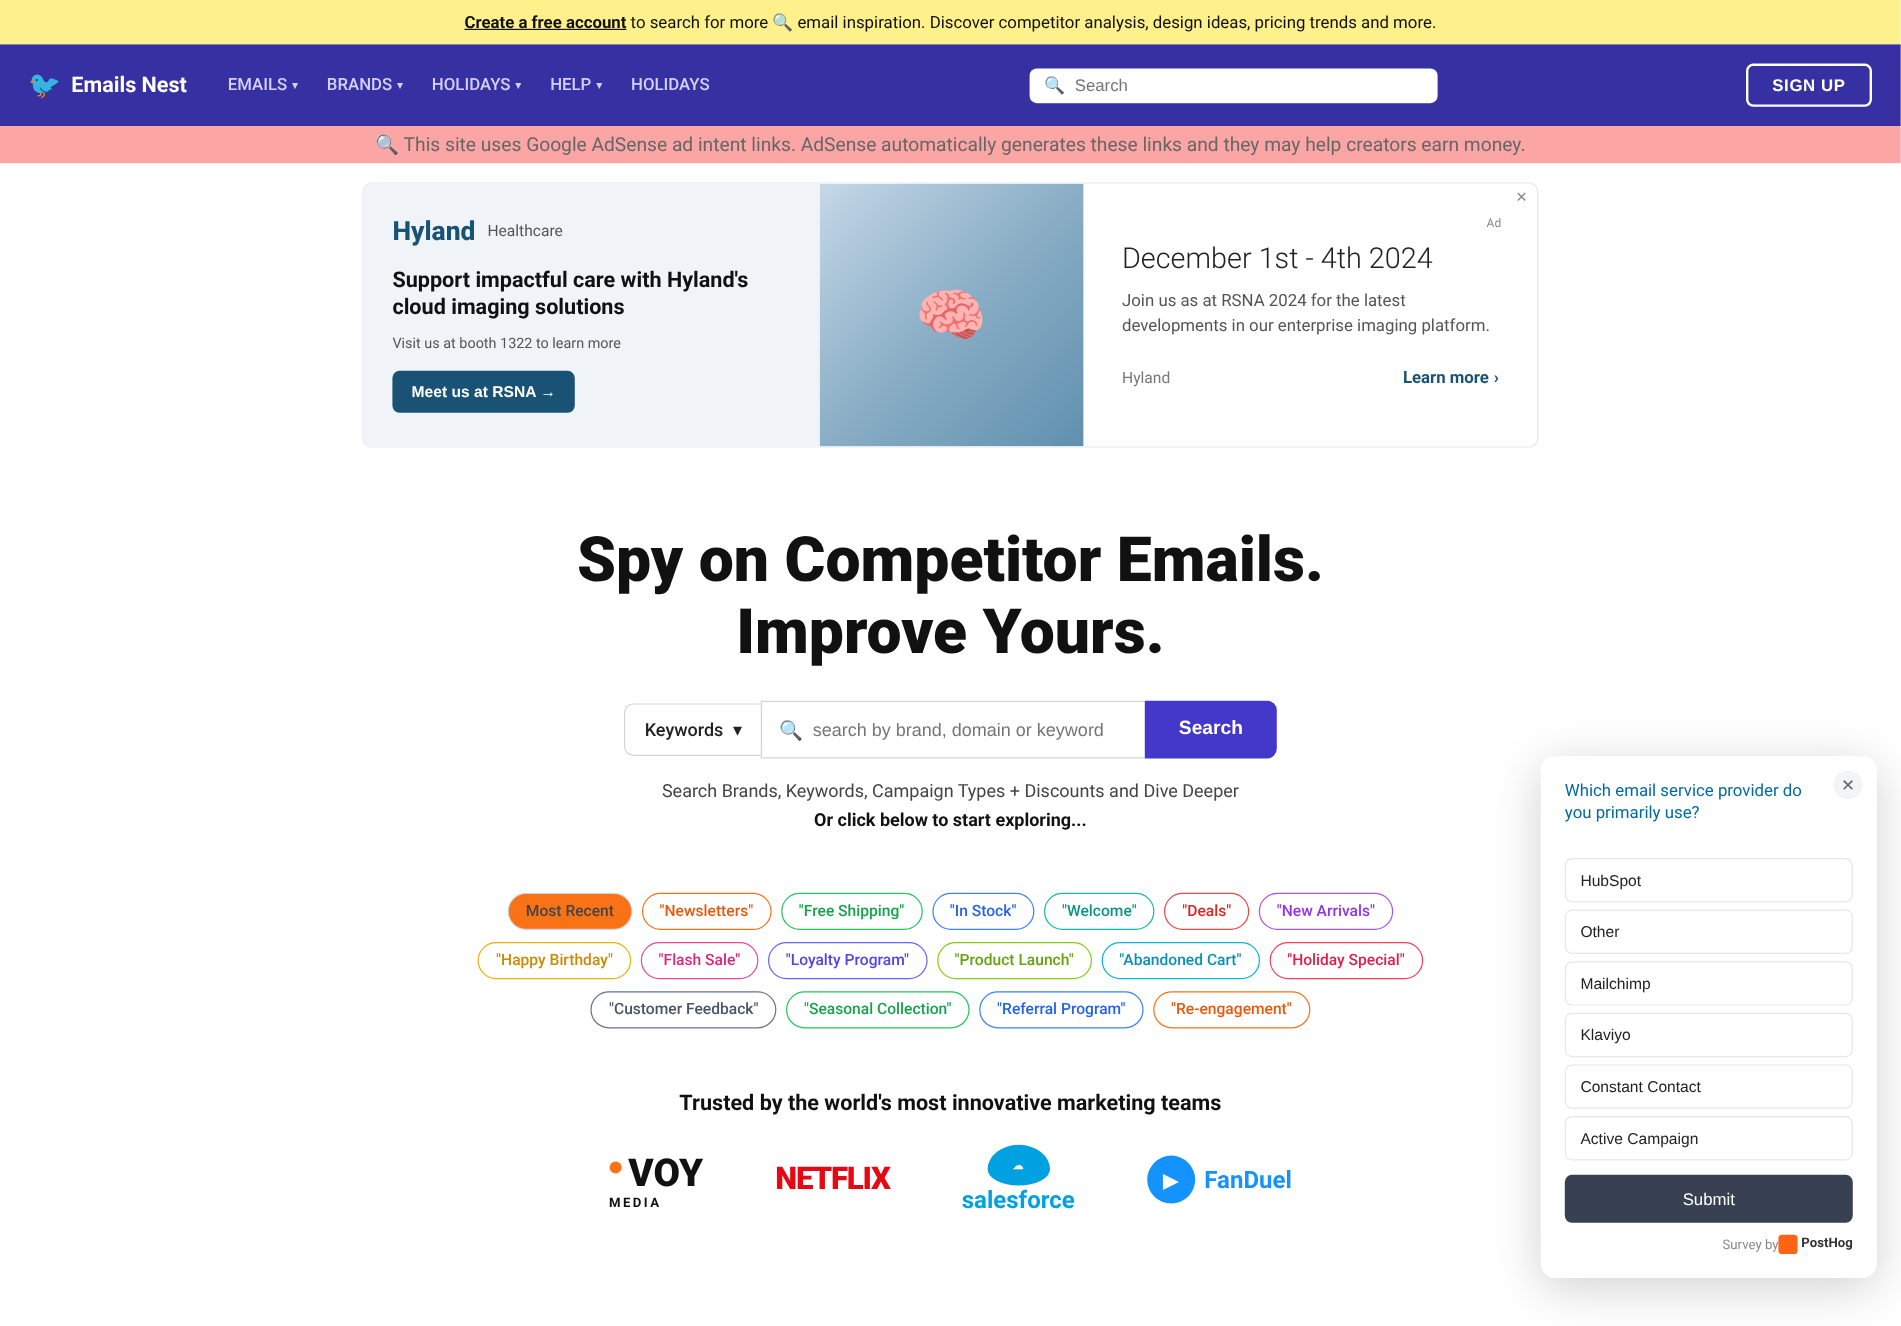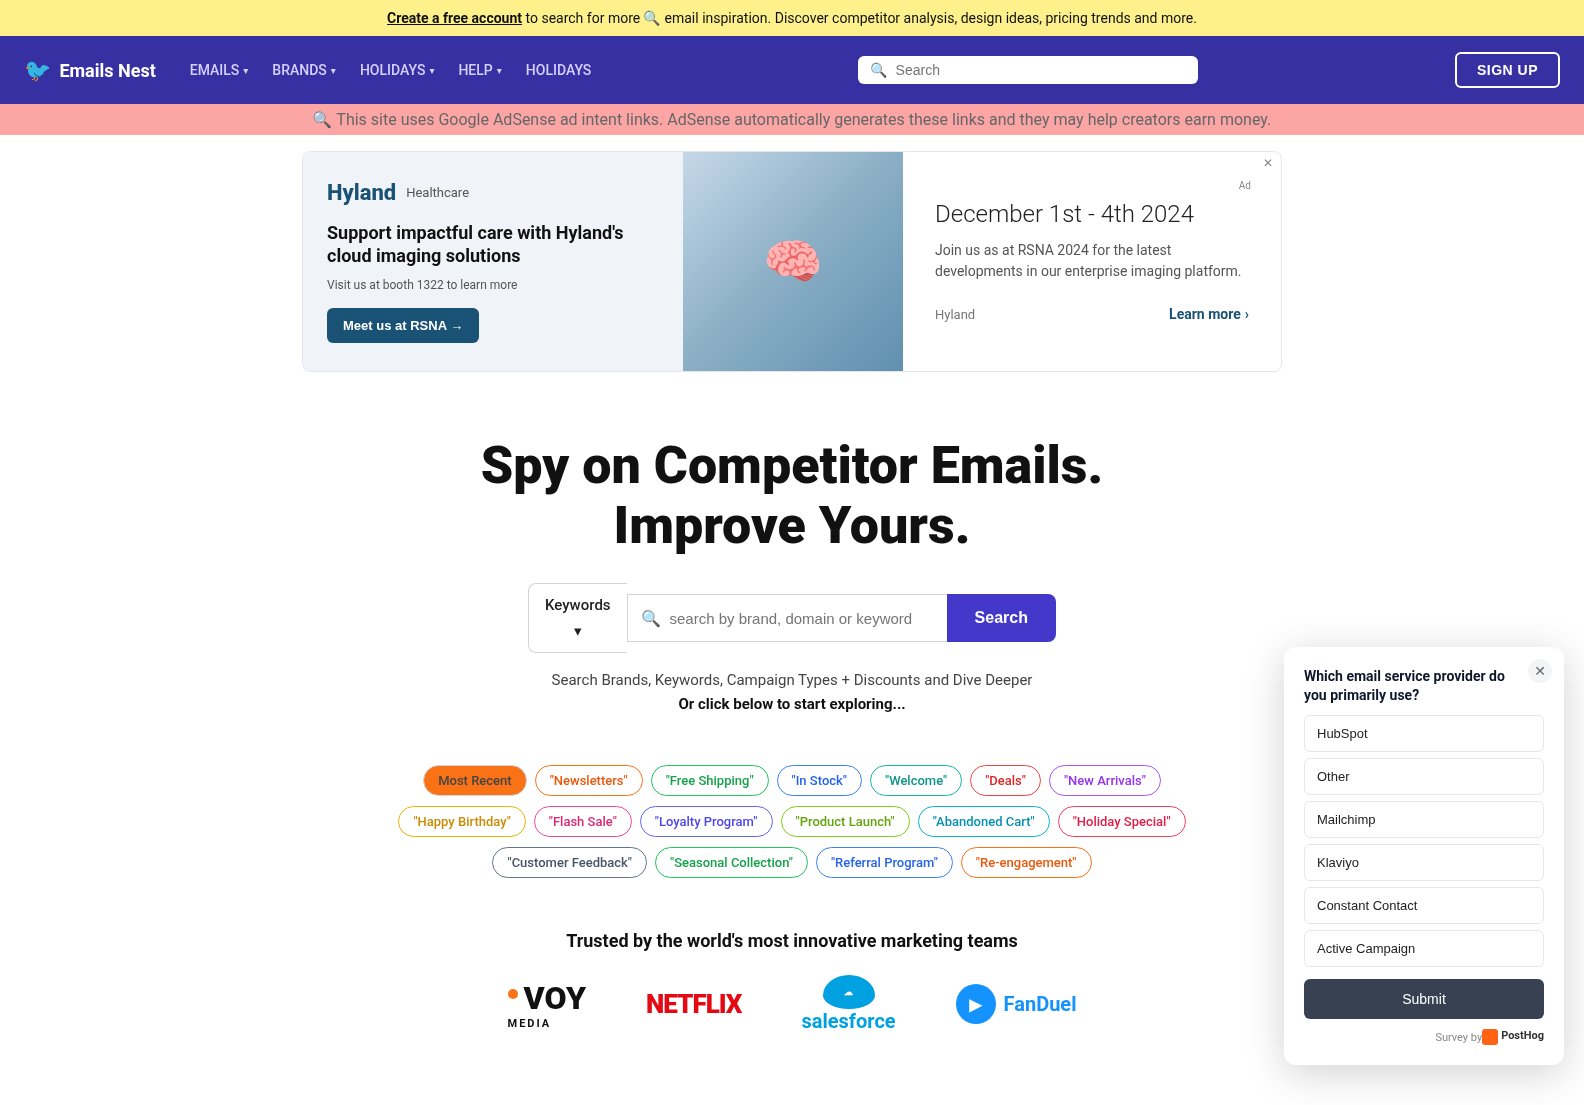--- a/index.html
+++ b/index.html
@@ -225,21 +225,20 @@
       gap: 8px;
       border: 1.5px solid #d1d5db;
       border-right: none;
       border-radius: 8px 0 0 8px;
       padding: 12px 16px;
       font-size: 15px;
       background: #fff;
       cursor: pointer;
       color: #222;
       font-weight: 500;
-      flex-direction: column;
     }
     .hero-search-input-wrap {
       display: flex;
       align-items: center;
       border: 1.5px solid #d1d5db;
       border-right: none;
       padding: 0 14px;
       height: 48px;
       background: #fff;
       gap: 8px;
@@ -368,23 +367,23 @@
       border-radius: 50%;
       cursor: pointer;
       display: flex;
       align-items: center;
       justify-content: center;
       font-size: 14px;
       color: #666;
     }
     .survey-question {
       font-size: 14px;
-      font-weight: 700;
-      color: #0f172a;
-      margin-bottom: 9px;
+      font-weight: 400;
+      color: #0369a1;
+      margin-bottom: 26px;
       padding-right: 24px;
       line-height: 1.4;
     }
     .survey-option {
       display: block;
       width: 100%;
       border: 1px solid #e5e7eb;
       background: #fff;
       border-radius: 6px;
       padding: 10px 12px;

